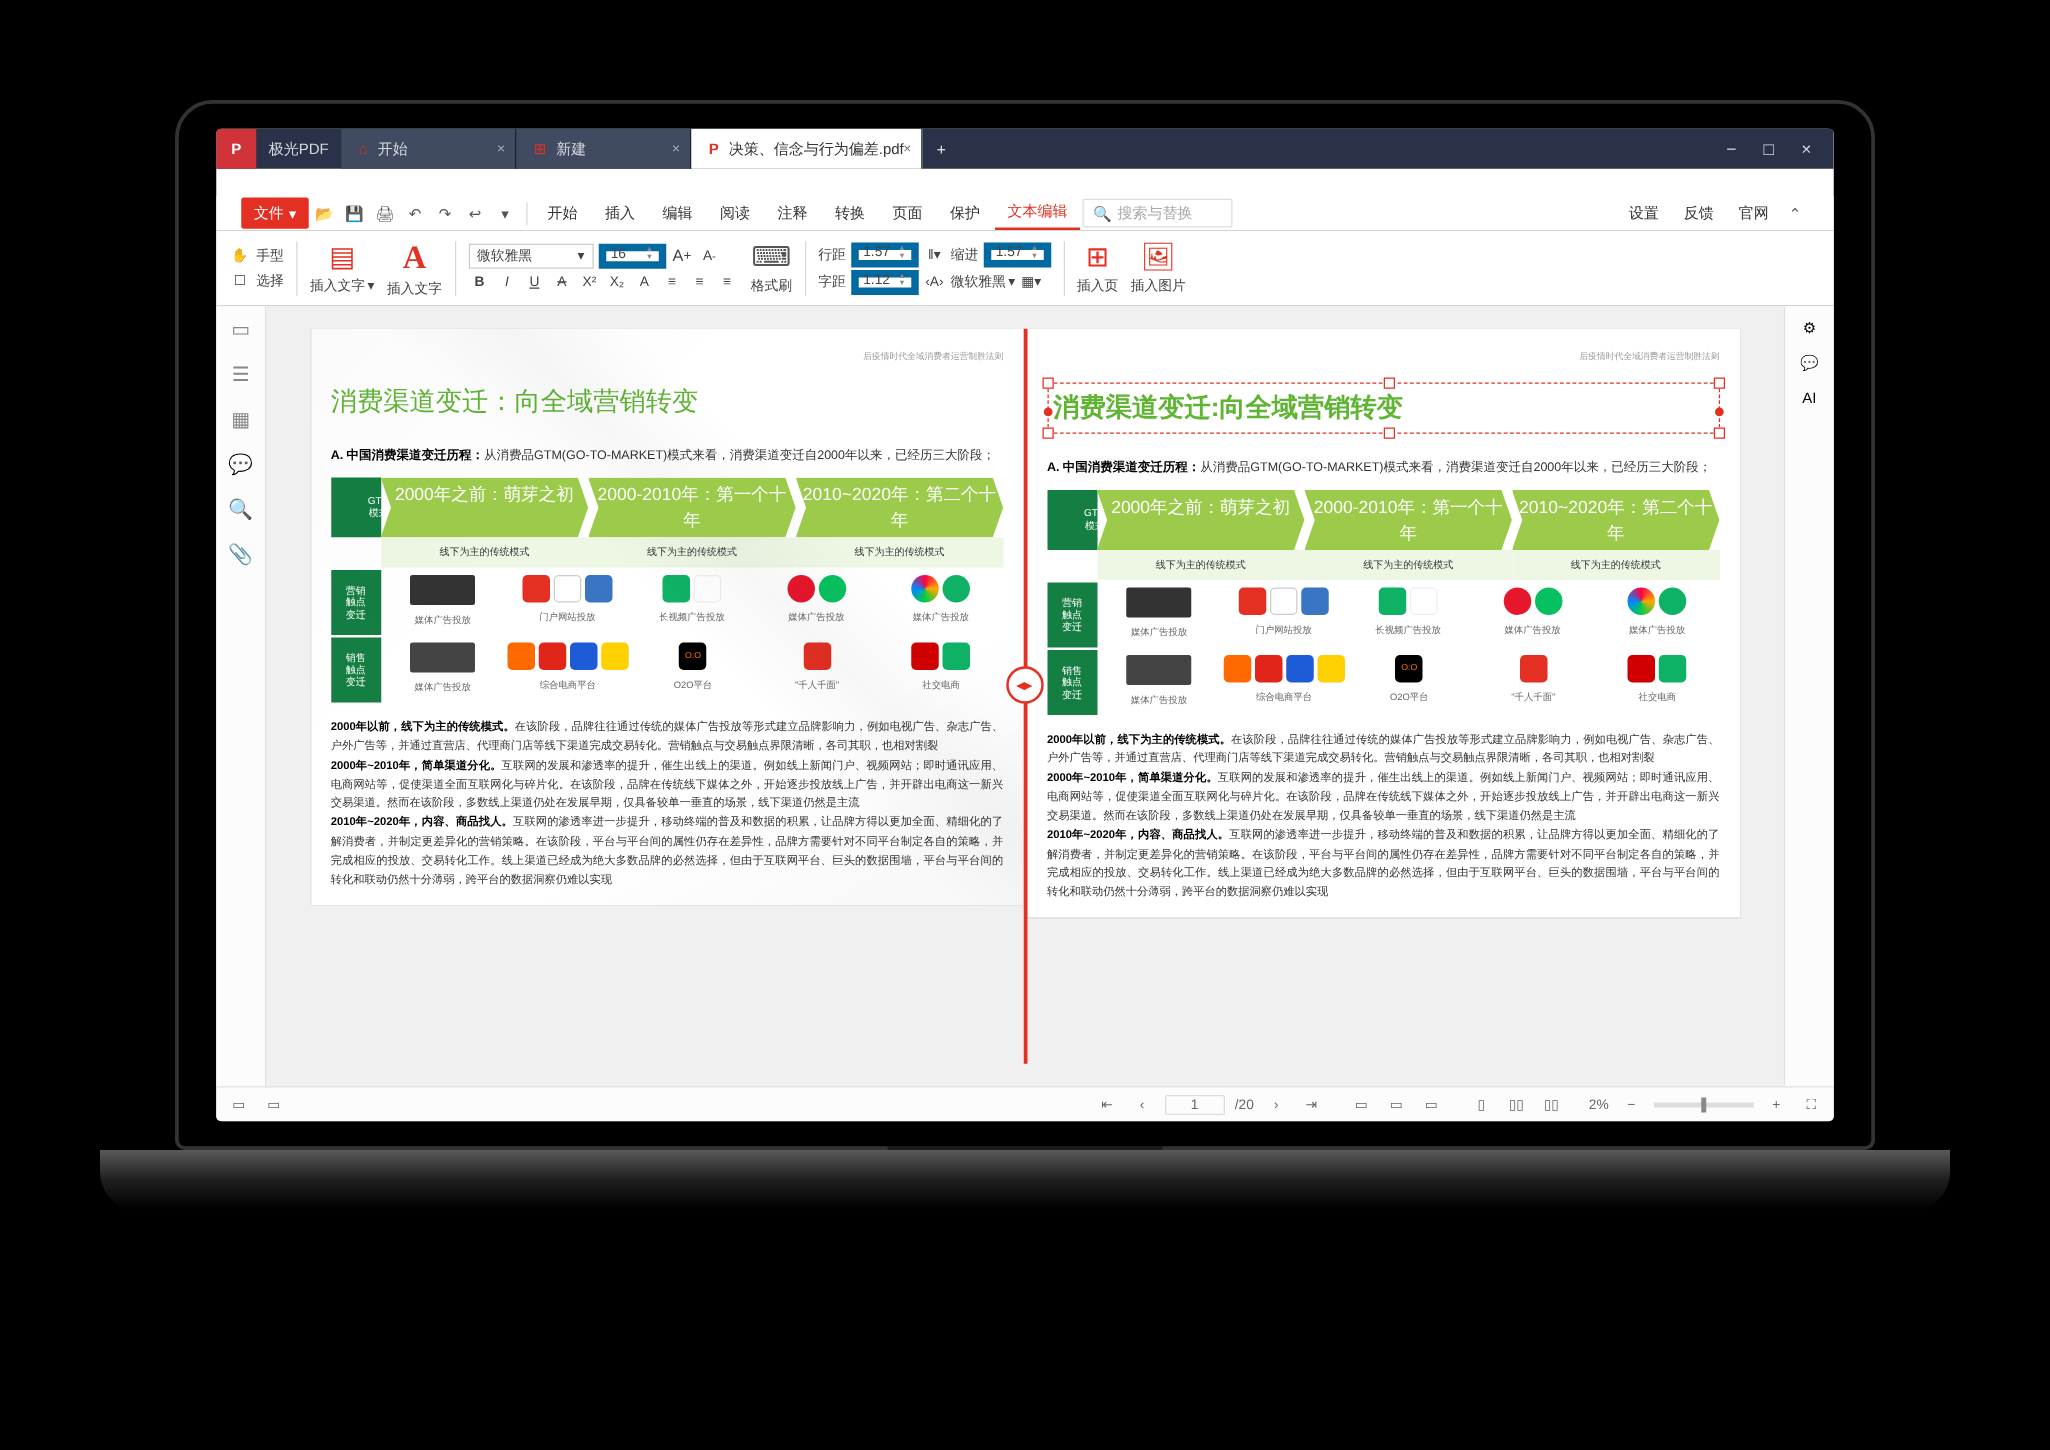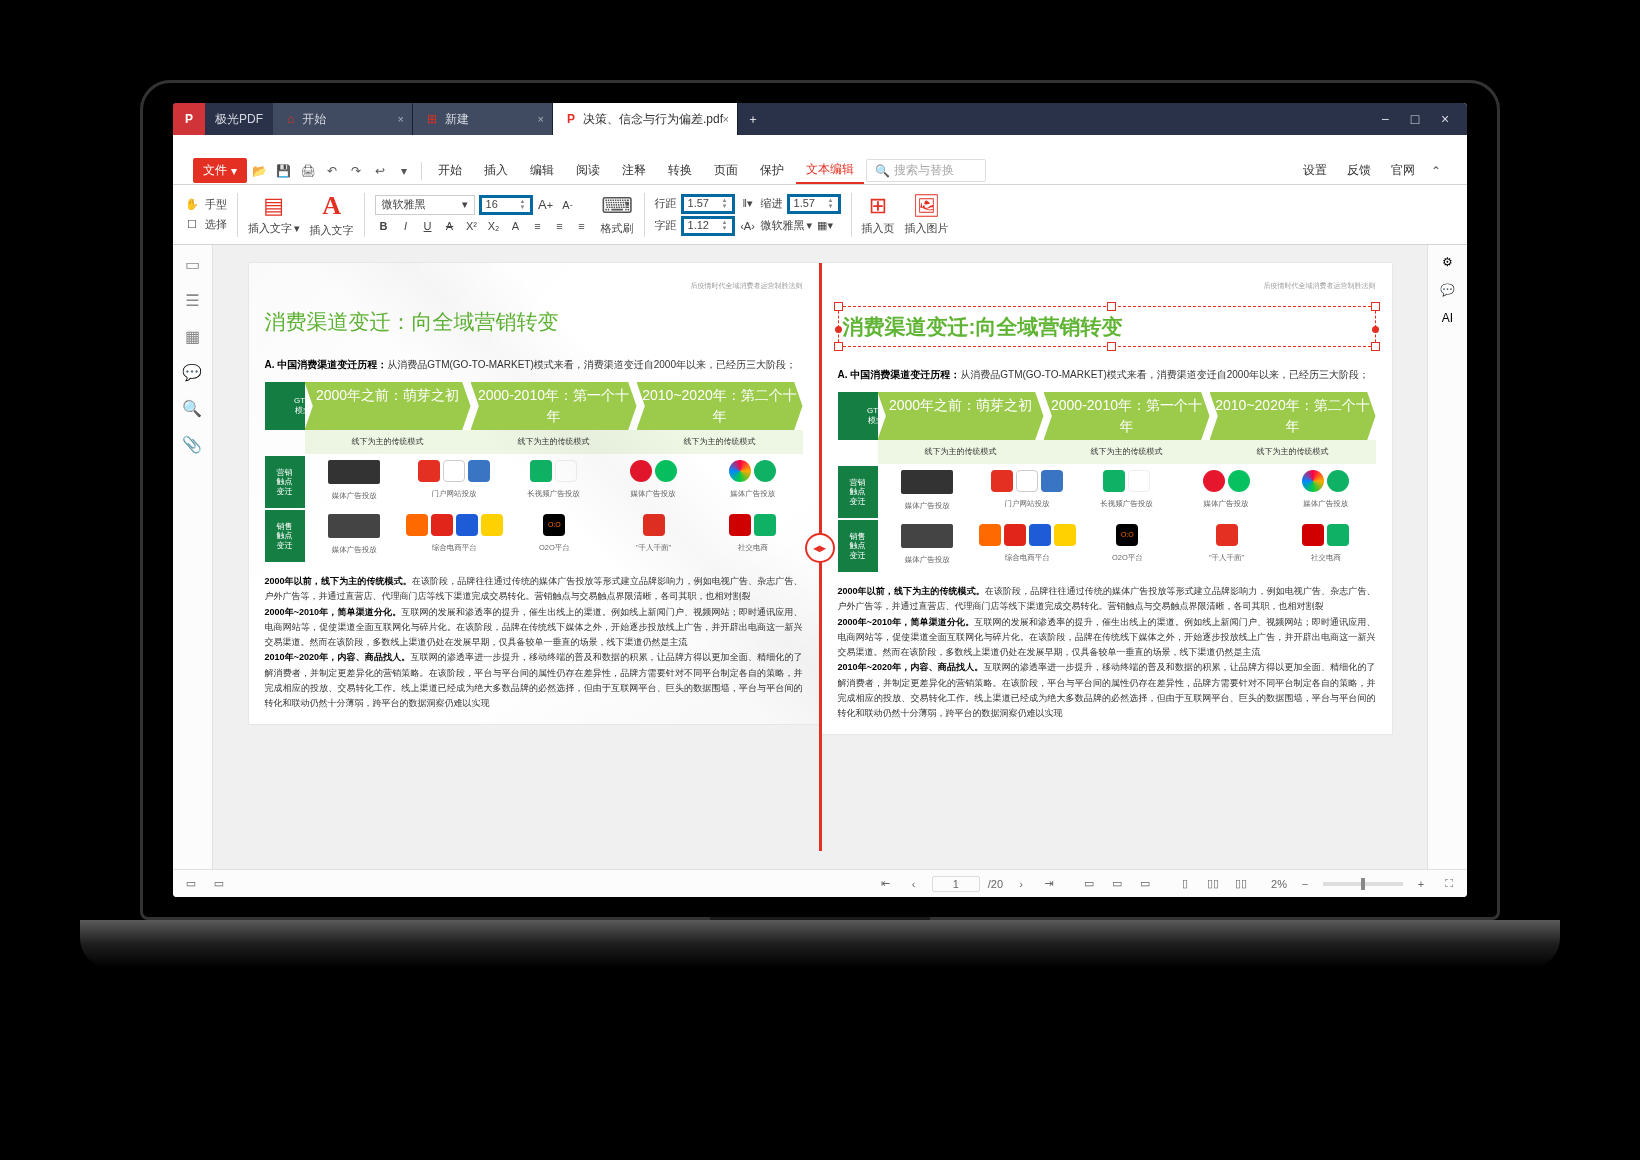--- a/index.html
+++ b/index.html
@@ -170,25 +170,25 @@
   border: 1px solid #ccc;
   padding: 1px 6px;
   min-width: 100px;
   background: #fff;
   display: flex;
   align-items: center;
   justify-content: space-between;
   height: 20px;
 }
 .num-input {
-  border: 3px solid #0369a1;
+  border: 6px solid #0369a1;
   width: 54px;
   height: 20px;
   display: flex;
-  align-items: flex-start;
+  align-items: flex-end;
   justify-content: space-between;
   padding: 0 4px;
   background: #fff;
 }
 .stepper { display: flex; flex-direction: column; font-size: 6px; line-height: 6px; color: #888; cursor: pointer; }
 
 
 .workspace {
   flex: 1;
   display: flex;

